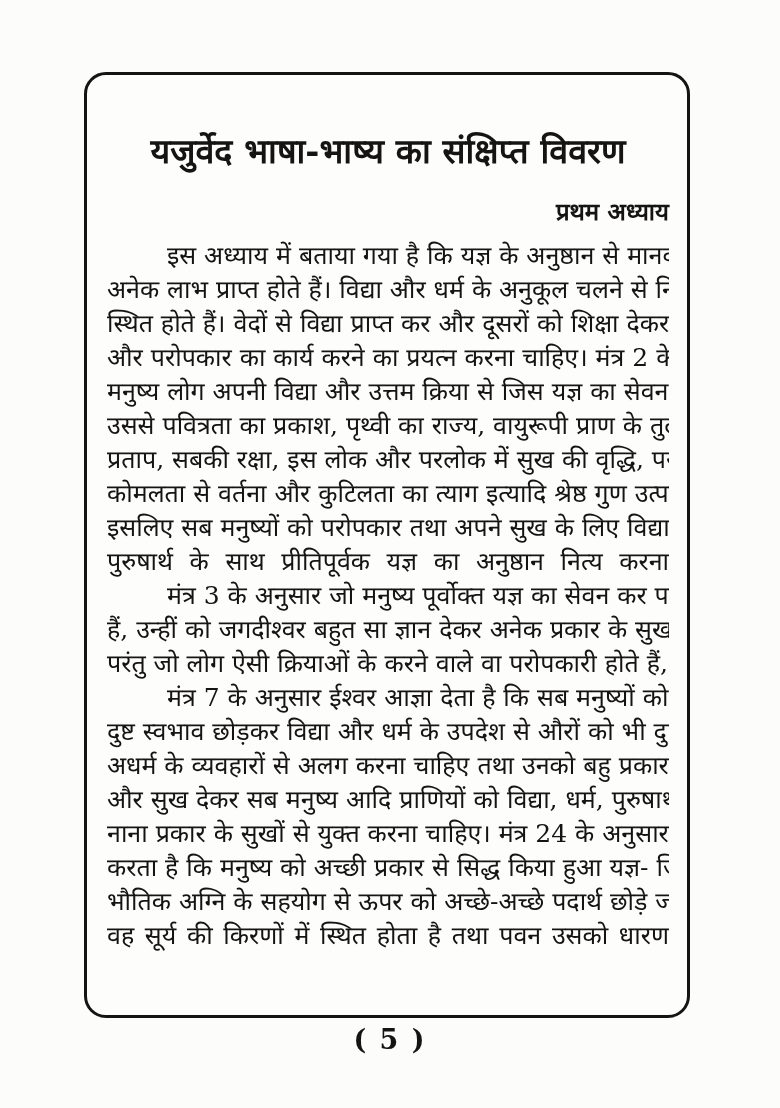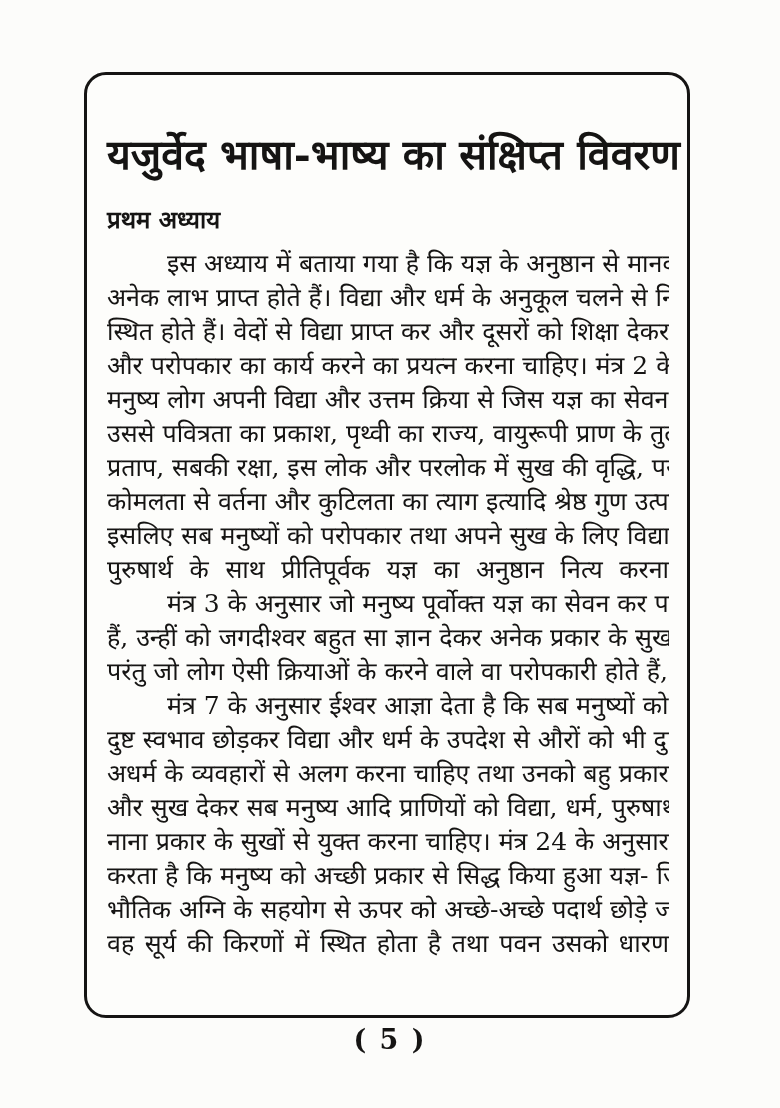--- a/index.html
+++ b/index.html
@@ -21,29 +21,29 @@
     height: 946px;
     border: 3px solid #151413;
     border-radius: 22px;
     background: #fdfdfb;
     padding: 0 18px 0 20px;
     overflow: hidden;
   }
   .doc-title {
     margin-top: 58px;
     text-align: center;
-    font-size: 41px;
+    font-size: 34px;
     font-weight: bold;
     line-height: 1.1;
     letter-spacing: 0px;
     white-space: nowrap;
   }
   .chapter-heading {
     margin-top: 24px;
-    text-align: left;
+    text-align: right;
     font-size: 24px;
     font-weight: bold;
   }
   .body-text {
     margin-top: 12px;
     font-size: 25px;
     line-height: 34px;
   }
   .line {
     text-align: justify;

